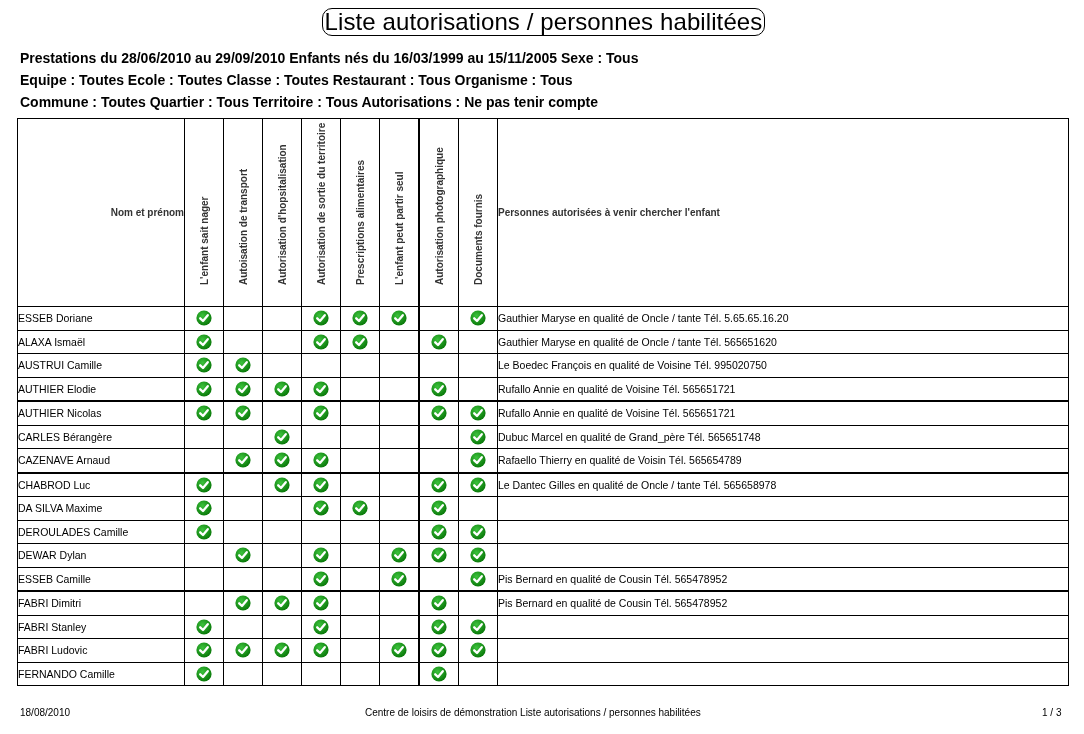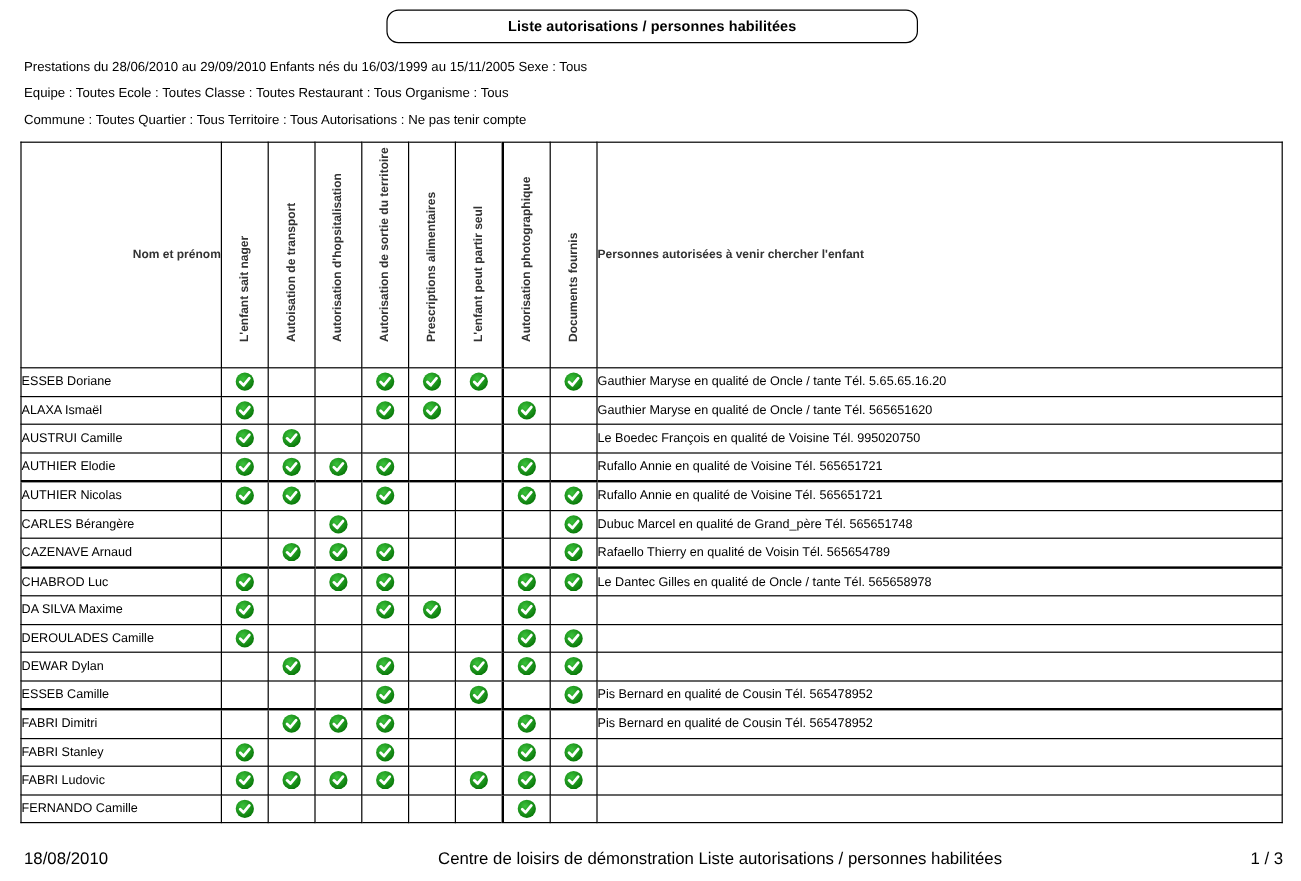--- a/index.html
+++ b/index.html
@@ -1,40 +1,40 @@
 <!DOCTYPE html>
 <html><head>
 <meta charset="utf-8">
 <style>
   html, body { margin: 0; padding: 0; background: #ffffff; }
   body { width: 1084px; height: 734px; position: relative; overflow: hidden;
          font-family: "Liberation Sans", sans-serif; color: #000; }
   .title-box { position: absolute; left: 322px; top: 8px; width: 443px; height: 28px;
                border: 1px solid #000; border-radius: 10px; display: flex;
                align-items: center; justify-content: center; box-sizing: border-box; }
-  .title-box span { font-size: 12px; font-weight: bold; letter-spacing: 0.1px; }
-  .filter { position: absolute; left: 20px; font-size: 11px; white-space: nowrap; }
+  .title-box span { font-size: 24px; font-weight: normal; letter-spacing: 0.1px; }
+  .filter { position: absolute; left: 20px; font-size: 14px; white-space: nowrap; font-weight: bold; }
   table.grid { position: absolute; left: 17px; top: 118px; border-collapse: collapse;
                table-layout: fixed; width: 1052px; }
   table.grid td, table.grid th { border: 1px solid #000; padding: 0; }
   th { font-weight: bold; font-size: 10px; color: #333; }
   th.name-h { width: 166px; height: 187px; text-align: right; }
   th.vert { width: 38px; height: 187px; position: relative; }
   th.vert .vt { position: absolute; left: 50%; bottom: 10px; transform-origin: 0 0;
                 transform: rotate(-90deg) translate(0, -50%); white-space: nowrap;
                 font-size: 10px; color: #333; }
   th.pers-h { text-align: left; }
   td { height: 22.5px; font-size: 10.5px; }
   td.name { padding-left: 3px; white-space: nowrap; }
   td.chk { text-align: center; vertical-align: middle; }
   td.pers { padding-left: 3px; white-space: nowrap; }
   .thick-left { border-left: 2px solid #000 !important; }
   tr.thick-top td { border-top: 2.5px solid #000; }
   .check { display: inline-block; width: 16px; height: 16px; vertical-align: middle; }
-  .footer { position: absolute; top: 707px; font-size: 14px; white-space: nowrap; }
+  .footer { position: absolute; top: 707px; font-size: 10px; white-space: nowrap; }
 </style>
 </head>
 <body>
 
 <div class="title-box">
   <span>Liste autorisations / personnes habilitées</span>
 </div>
 
 <div class="filter" style="top:50px">Prestations du 28/06/2010 au 29/09/2010 Enfants nés du 16/03/1999 au 15/11/2005 Sexe : Tous</div>
 <div class="filter" style="top:72px">Equipe : Toutes Ecole : Toutes Classe : Toutes Restaurant : Tous Organisme : Tous</div>

